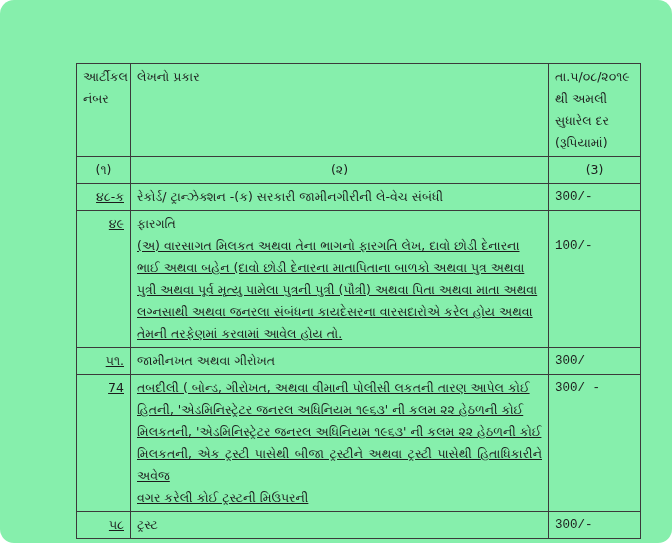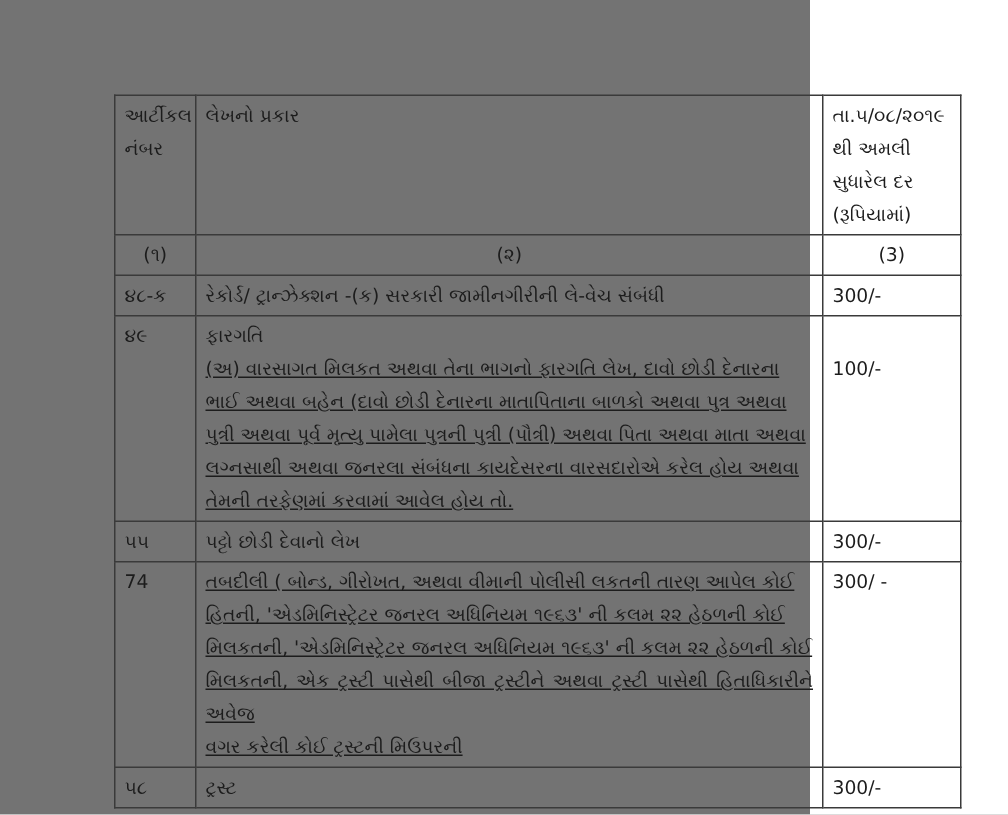--- a/index.html
+++ b/index.html
@@ -1,27 +1,27 @@
 <!DOCTYPE html>
 <html><head>
 <meta charset="utf-8">
 <style>
   html, body { margin: 0; padding: 0; background: #ffffff; }
   body { width: 672px; height: 543px; position: relative; overflow: hidden;
          font-family: "DejaVu Sans", "Liberation Sans", sans-serif; color: #1c1c1c; }
-  .page { position: absolute; left: 0; top: 0; width: 540px; height: 543px; background: #737373; }
+  .page { position: absolute; left: 0; top: 0; width: 672px; height: 543px; background: #86efac; border-radius: 14px; }
   table.stamp { position: absolute; left: 76px; top: 63px; width: 564px;
         border-collapse: collapse; table-layout: fixed; font-size: 12.5px; line-height: 22px; }
   table.stamp td { border: 1.3px solid #3a3a3a; vertical-align: top; padding: 2px 6px; }
   col.c1 { width: 54px; } col.c2 { width: 418px; } col.c3 { width: 92px; }
   .hdr td { height: 86px; }
   .center { text-align: center; }
-  .rowno { text-align: left; }
+  .rowno { text-align: right; text-decoration: underline; }
   .desc .sub { text-align: justify; text-decoration: underline; }
-  .rate { padding-left: 8px; }
+  .rate { padding-left: 8px; font-family: Liberation Mono, monospace; }
   .line { display: block; }
 </style>
 </head>
 <body>
 
 <div class="page">
   <table class="stamp">
     <colgroup>
         <col class="c1">
         <col class="c2">
@@ -64,26 +64,26 @@
         <span class="line sub">પુત્રી અથવા પૂર્વ મૃત્યુ પામેલા પુત્રની પુત્રી (પૌત્રી) અથવા પિતા અથવા માતા અથવા</span>
         <span class="line sub">લગ્નસાથી અથવા જનરલા સંબંધના કાયદેસરના વારસદારોએ કરેલ હોય અથવા</span>
         <span class="line sub">તેમની તરફેણમાં કરવામાં આવેલ હોય તો.</span>
       </td>
       <td class="rate">
         <span class="line">&nbsp;</span>
         <span class="line">100/-</span>
       </td>
     </tr>
 
+    <tr>
+      <td class="rowno">૫૧.</td>
+      <td class="desc">જામીનખત અથવા ગીરોખત</td>
+      <td class="rate">300/</td>
+    </tr>
 
-    <tr>
-      <td class="rowno">૫૫</td>
-      <td class="desc">પટ્ટો છોડી દેવાનો લેખ</td>
-      <td class="rate">300/-</td>
-    </tr>
 
     <tr>
       <td class="rowno">74</td>
       <td class="desc">
         <span class="line sub">તબદીલી ( બોન્ડ, ગીરોખત, અથવા વીમાની પોલીસી લકતની તારણ આપેલ કોઈ</span>
         <span class="line sub">હિતની, 'એડમિનિસ્ટ્રેટર જનરલ અધિનિયમ ૧૯૬૩' ની કલમ ૨૨ હેઠળની કોઈ</span>
         <span class="line sub">મિલકતની, 'એડમિનિસ્ટ્રેટર જનરલ અધિનિયમ ૧૯૬૩' ની કલમ ૨૨ હેઠળની કોઈ</span>
         <span class="line sub">મિલકતની, એક ટ્રસ્ટી પાસેથી બીજા ટ્રસ્ટીને અથવા ટ્રસ્ટી પાસેથી હિતાધિકારીને અવેજ</span>
         <span class="line sub">વગર કરેલી કોઈ ટ્રસ્ટની મિઉપરની</span>
       </td>

